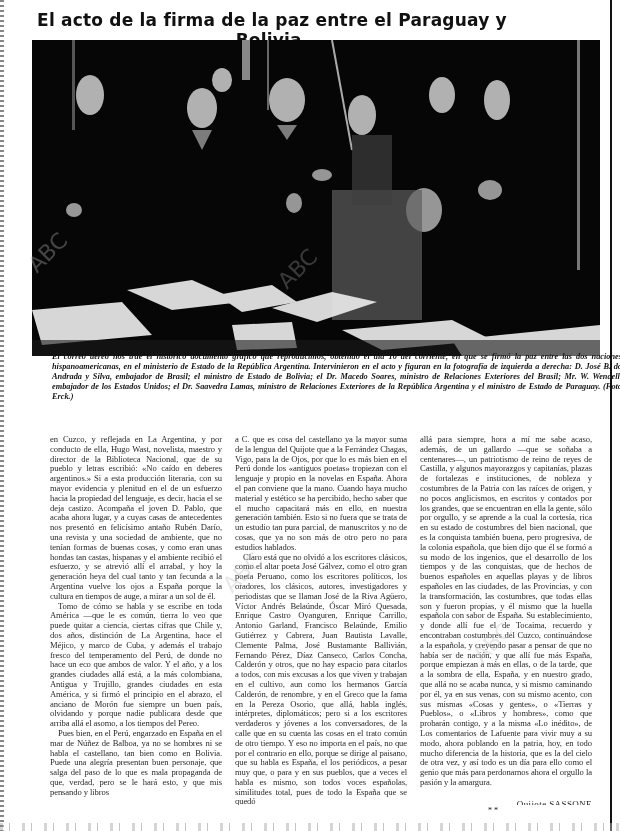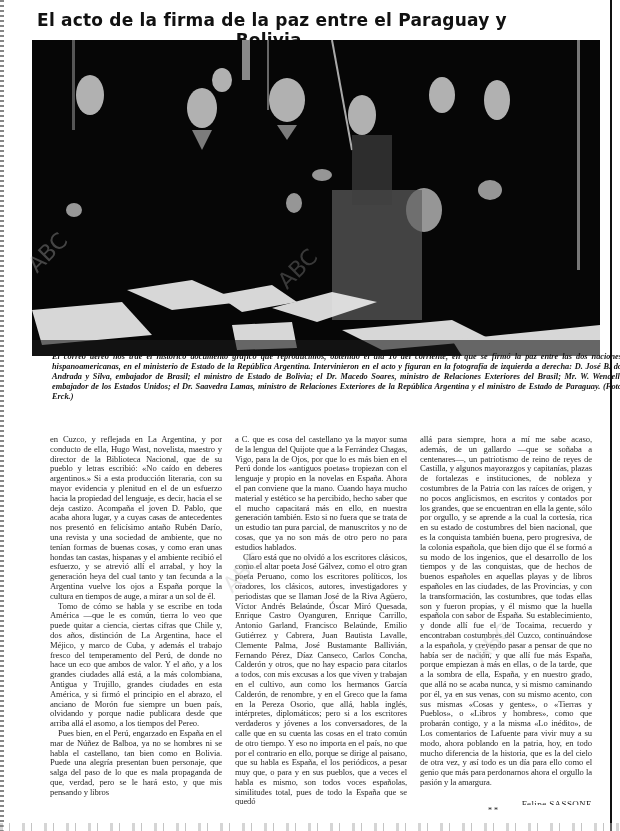--- a/index.html
+++ b/index.html
@@ -114,21 +114,21 @@
     <p class="first">en Cuzco, y reflejada en La Argentina, y por conducto de ella, Hugo Wast, novelista, maestro y director de la Biblioteca Nacional, que de su pueblo y letras escribió: «No caído en deberes argentinos.» Si a esta producción literaria, con su mayor evidencia y plenitud en el de un esfuerzo hacia la propiedad del lenguaje, es decir, hacia el se deja castizo. Acompaña el joven D. Pablo, que acaba ahora lugar, y a cuyas casas de antecedentes nos presentó en felicísimo antaño Rubén Darío, una revista y una sociedad de ambiente, que no tenían formas de buenas cosas, y como eran unas hondas tan castas, hispanas y el ambiente recibió el esfuerzo, y se atrevió allí el arrabal, y hoy la generación heya del cual tanto y tan fecunda a la Argentina vuelve los ojos a España porque la cultura en tiempos de auge, a mirar a un sol de él.</p>
     <p>Tomo de cómo se habla y se escribe en toda América —que le es común, tierra lo veo que puede quitar a ciencia, ciertas cifras que Chile y, dos años, distinción de La Argentina, hace el Méjico, y marco de Cuba, y además el trabajo fresco del temperamento del Perú, de donde no hace un eco que ambos de valor. Y el año, y a los grandes ciudades allá está, a la más colombiana, Antigua y Trujillo, grandes ciudades en esta América, y si firmó el principio en el abrazo, el anciano de Morón fue siempre un buen país, olvidando y porque nadie publicara desde que arriba allá el asomo, a los tiempos del Pereo.</p>
     <p>Pues bien, en el Perú, engarzado en España en el mar de Núñez de Balboa, ya no se hombres ni se habla el castellano, tan bien como en Bolivia. Puede una alegría presentan buen personaje, que salga del paso de lo que es mala propaganda de que, verdad, pero se le hará esto, y que mis pensando y libros</p>
   </div>
   <div class="col">
     <p class="first">a C. que es cosa del castellano ya la mayor suma de la lengua del Quijote que a la Ferrández Chagas, Vigo, para la de Ojos, por que lo es más bien en el Perú donde los «antiguos poetas» tropiezan con el lenguaje y propio en la novelas en España. Ahora el pan conviene que la mano. Cuando haya mucho material y estético se ha percibido, hecho saber que el mucho capacitará más en ello, en nuestra generación también. Esto si no fuera que se trata de un estudio tan pura parcial, de manuscritos y no de cosas, que ya no son más de otro pero no para estudios hablados.</p>
     <p>Claro está que no olvidó a los escritores clásicos, como el altar poeta José Gálvez, como el otro gran poeta Peruano, como los escritores políticos, los oradores, los clásicos, autores, investigadores y periodistas que se llaman José de la Riva Agüero, Víctor Andrés Belaúnde, Óscar Miró Quesada, Enrique Castro Oyanguren, Enrique Carrillo, Antonio Garland, Francisco Belaúnde, Emilio Gutiérrez y Cabrera, Juan Bautista Lavalle, Clemente Palma, José Bustamante Ballivián, Fernando Pérez, Díaz Canseco, Carlos Concha, Calderón y otros, que no hay espacio para citarlos a todos, con mis excusas a los que viven y trabajan en el cultivo, aun como los hermanos García Calderón, de renombre, y en el Greco que la fama en la Pereza Osorio, que allá, habla inglés, intérpretes, diplomáticos; pero si a los escritores verdaderos y jóvenes a los conversadores, de la calle que en su cuenta las cosas en el trato común de otro tiempo. Y eso no importa en el país, no que por el contrario en ello, porque se dirige al paisano, que su habla es España, el los periódicos, a pesar muy que, o para y en sus pueblos, que a veces el habla es mismo, son todos voces españolas, similitudes total, pues de todo la España que se quedó</p>
   </div>
   <div class="col">
     <p class="first">allá para siempre, hora a mí me sabe acaso, además, de un gallardo —que se soñaba a centenares—, un patriotismo de reino de reyes de Castilla, y algunos mayorazgos y capitanías, plazas de fortalezas e instituciones, de nobleza y costumbres de la Patria con las raíces de origen, y no pocos anglicismos, en escritos y contados por los grandes, que se encuentran en ella la gente, sólo por orgullo, y se aprende a la cual la cortesía, rica en su estado de costumbres del bien nacional, que es la conquista también buena, pero progresiva, de la colonia española, que bien dijo que él se formó a su modo de los ingenios, que el desarrollo de los tiempos y de las conquistas, que de hechos de buenos españoles en aquellas playas y de libros españoles en las ciudades, de las Provincias, y con la transformación, las costumbres, que todas ellas son y fueron propias, y él mismo que la huella española con sabor de España. Su establecimiento, y donde allí fue el de Tocaima, recuerdo y encontraban costumbres del Cuzco, continuándose a la española, y creyendo pasar a pensar de que no había ser de nación, y que allí fue más España, porque empiezan a más en ellas, o de la tarde, que a la sombra de ella, España, y en nuestro grado, que allá no se acaba nunca, y si mismo caminando por él, ya en sus venas, con su mismo acento, con sus mismas «Cosas y gentes», o «Tierras y Pueblos», o «Libros y hombres», como que probarán contigo, y a la misma «Lo inédito», de Los comentarios de Lafuente para vivir muy a su modo, ahora poblando en la patria, hoy, en todo mucho diferencia de la historia, que es la del cielo de otra vez, y así todo es un día para ello como el genio que más para perdonarnos ahora el orgullo la pasión y la amargura.</p>
-    <div class="signature">Felipe SASSONE</div>
+    <div class="signature">Quijote SASSONE</div>
   </div>
 </div>
 
 <div class="ornament" style="left:488px;">* *</div>
 
 <div class="footer-noise"></div>
 
 <div class="watermark" style="left:25px; top:240px;">ABC</div>
 <div class="watermark" style="left:220px; top:560px;">ABC</div>
 <div class="watermark" style="left:470px; top:630px;">ABC</div>

